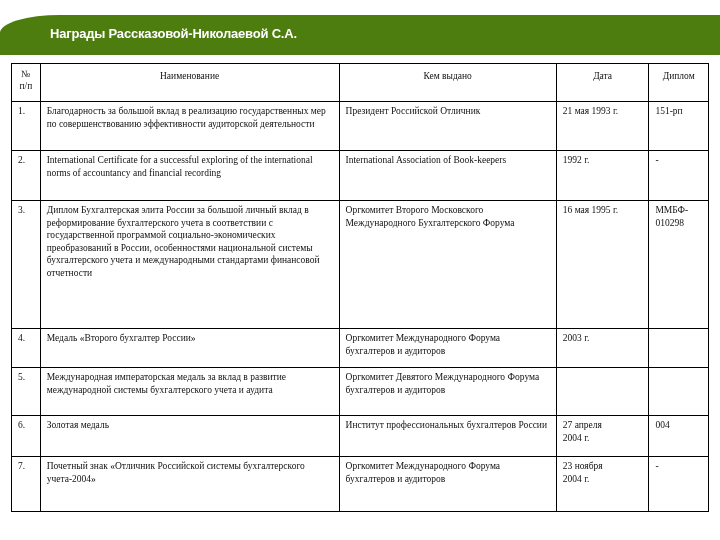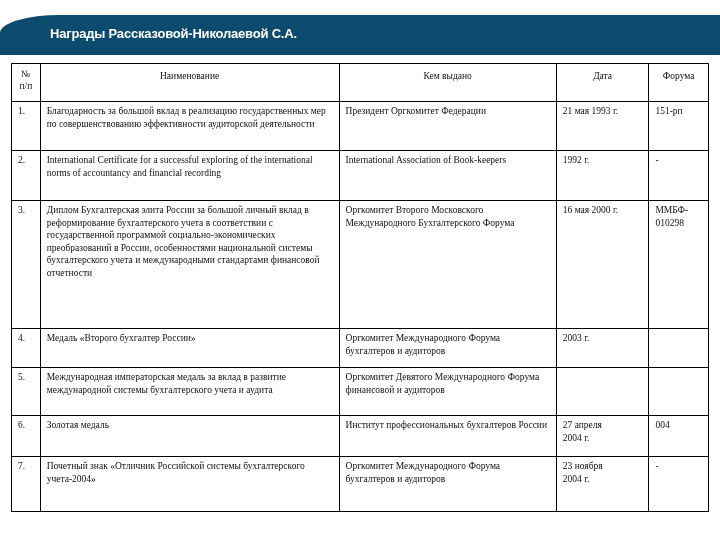--- a/index.html
+++ b/index.html
@@ -13,21 +13,21 @@
       position: relative;
       overflow: hidden;
       font-family: "Liberation Serif", serif;
     }
     .title-bar {
       position: absolute;
       left: 0;
       top: 15px;
       width: 720px;
       height: 40px;
-      background: #0c4a6e;
+      background: #4d7c0f;
       border-top-left-radius: 60px 18px;
     }
     .title-text {
       position: absolute;
       left: 50px;
       top: 11px;
       font-family: "Liberation Sans", sans-serif;
       font-weight: bold;
       font-size: 13px;
       color: #ffffff;
@@ -78,57 +78,57 @@
     <col class="col-date">
     <col class="col-number">
   </colgroup>
   <thead>
     <tr>
       <th style="white-space:pre-line;line-height:12px;padding-top:4px;">№
 п/п</th>
       <th>Наименование</th>
       <th>Кем выдано</th>
       <th>Дата</th>
-      <th>Форума</th>
+      <th>Диплом</th>
     </tr>
   </thead>
   <tbody>
     <tr style="height:49px;">
       <td class="cell-num">1.</td>
       <td>Благодарность за большой вклад в реализацию государственных мер по совершенствованию эффективности аудиторской деятельности</td>
-      <td>Президент Оргкомитет Федерации</td>
+      <td>Президент Российской Отличник</td>
       <td>21 мая 1993 г.</td>
       <td>151-рп</td>
     </tr>
     <tr style="height:50px;">
       <td class="cell-num">2.</td>
       <td>International Certificate for a successful exploring of the international norms of accountancy and financial recording</td>
       <td>International Association of Book-keepers</td>
       <td>1992 г.</td>
       <td>-</td>
     </tr>
     <tr style="height:128px;">
       <td class="cell-num">3.</td>
       <td>Диплом Бухгалтерская элита России за большой личный вклад в реформирование бухгалтерского учета в соответствии с государственной программой социально-экономических преобразований в России, особенностями национальной системы бухгалтерского учета и международными стандартами финансовой отчетности</td>
       <td>Оргкомитет Второго Московского Международного Бухгалтерского Форума</td>
-      <td>16 мая 2000 г.</td>
+      <td>16 мая 1995 г.</td>
       <td>ММБФ-
 010298</td>
     </tr>
     <tr style="height:39px;">
       <td class="cell-num">4.</td>
       <td>Медаль «Второго бухгалтер России»</td>
       <td>Оргкомитет Международного Форума бухгалтеров и аудиторов</td>
       <td>2003 г.</td>
       <td></td>
     </tr>
     <tr style="height:48px;">
       <td class="cell-num">5.</td>
       <td>Международная императорская медаль за вклад в развитие международной системы бухгалтерского учета и аудита</td>
-      <td>Оргкомитет Девятого Международного Форума финансовой и аудиторов</td>
+      <td>Оргкомитет Девятого Международного Форума бухгалтеров и аудиторов</td>
       <td></td>
       <td></td>
     </tr>
     <tr style="height:41px;">
       <td class="cell-num">6.</td>
       <td>Золотая медаль</td>
       <td>Институт профессиональных бухгалтеров России</td>
       <td>27 апреля
 2004 г.</td>
       <td>004</td>

